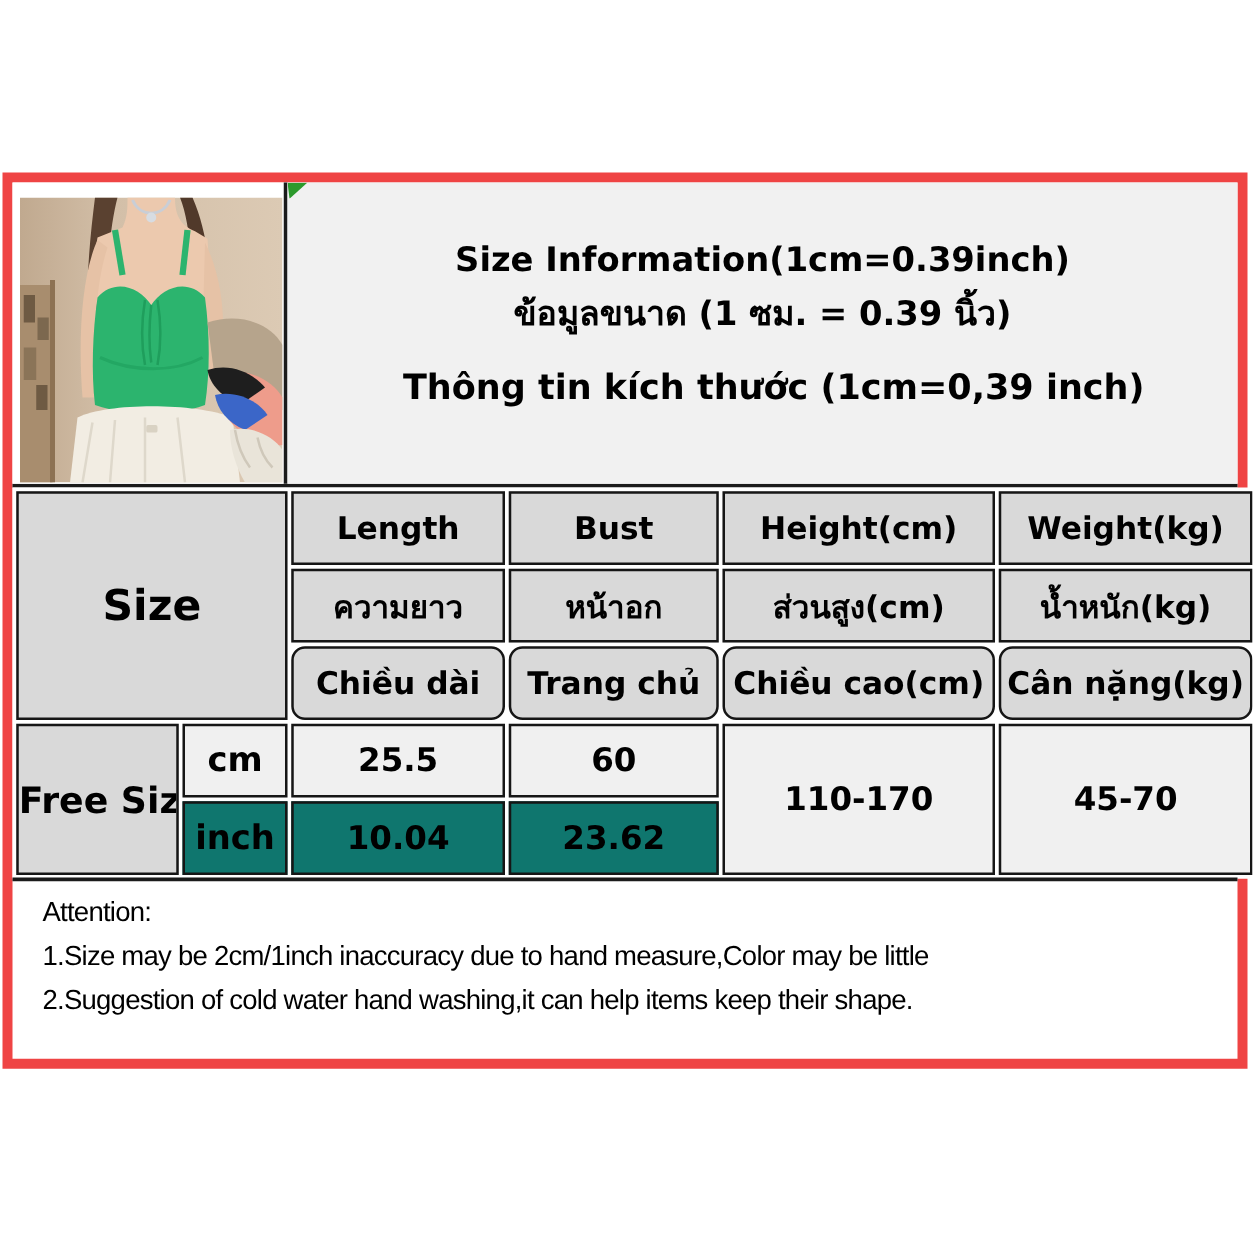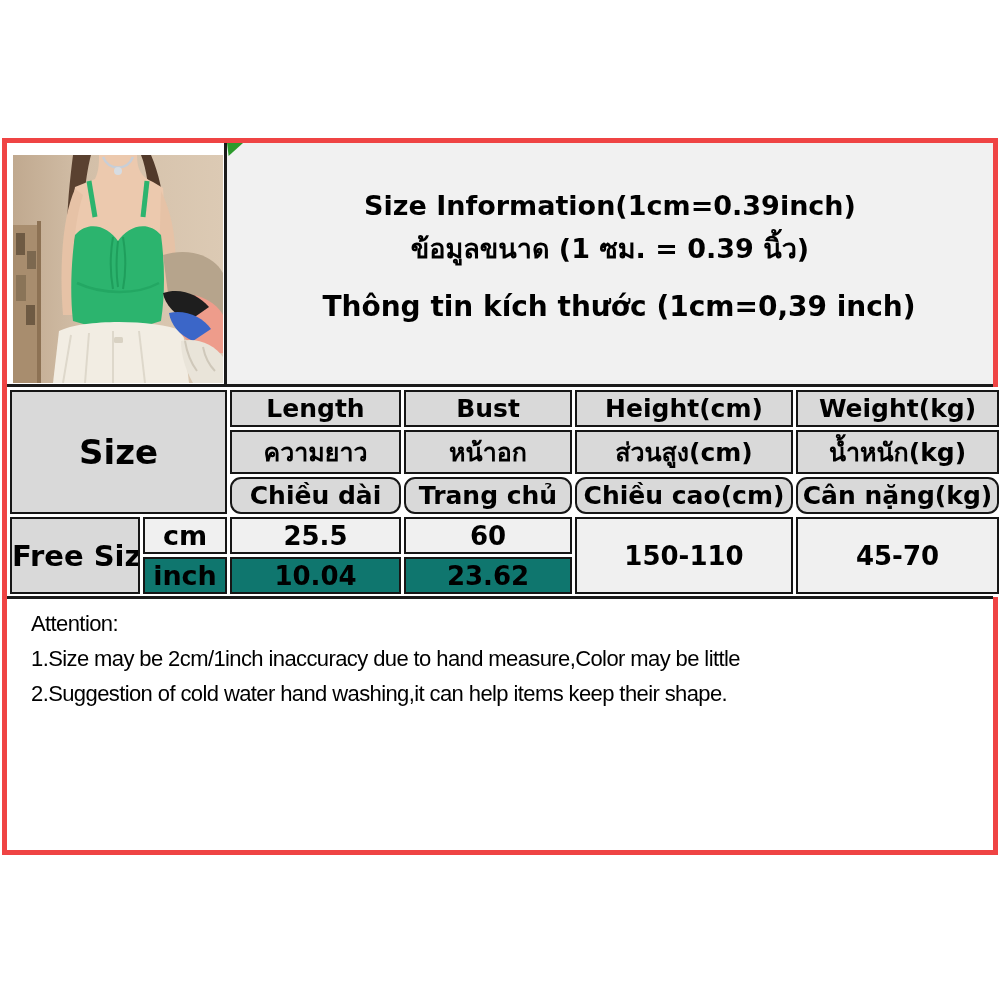--- a/index.html
+++ b/index.html
@@ -1,21 +1,21 @@
 <!DOCTYPE html>
 <html><head>
 <meta charset="utf-8">
 <style>
   * { margin:0; padding:0; box-sizing:border-box; }
   html,body { width:1002px; height:1002px; background:#ffffff; }
   body { font-family:"DejaVu Sans","Liberation Sans",sans-serif; color:#000; position:relative; }
 
   .content-box{
     position:absolute; left:2px; top:138px; width:996px; height:717px;
-    border:5px solid #ef4444; background:#fff;
+    border:8px solid #ef4444; background:#fff;
   }
 
   
   .top-section{ display:flex; height:244px; border-bottom:3px solid #1b1b1b; }
   .photo-cell{
     width:220px; flex:0 0 220px; background:#fff; border-right:3px solid #1b1b1b;
     padding:12px 2px 2px 6px; position:relative;
   }
   .photo-cell svg{ display:block; }
   .header-cell{
@@ -32,21 +32,21 @@
   .title-th{ font-size:27px; font-weight:bold; line-height:1.25; margin-bottom:24px; }
   .title-vi{ font-size:28px; font-weight:bold; line-height:1.25;margin-left:18px; }
 
   
   table.size-table{
     width:100%; table-layout:fixed;
     border-collapse:separate; border-spacing:3px;
     background:#fff; border-bottom:0;
   }
   .size-table td{
-    border:2px solid #161616; height:37px;
+    border:2px solid #161616; height:59px;
     text-align:center; vertical-align:middle;
     font-weight:bold; overflow:hidden; white-space:nowrap;
   }
   .bg-dark  { background:#d9d9d9; }
   .bg-light { background:#f0f0f0; }
   .bg-white { background:#0f766e; }
   .cell-size   { font-size:34px; }
   .cell-hdr    { font-size:25px; }
   .cell-hdr-vi { font-size:25px;border-radius:11px; }
   .cell-free   { font-size:29px; }
@@ -159,21 +159,21 @@
       <td class="bg-dark cell-hdr-vi">Chiều dài</td>
       <td class="bg-dark cell-hdr-vi">Trang chủ</td>
       <td class="bg-dark cell-hdr-vi">Chiều cao(cm)</td>
       <td class="bg-dark cell-hdr-vi">Cân nặng(kg)</td>
     </tr>
     <tr>
       <td class="bg-dark cell-free" rowspan="2">Free Size</td>
       <td class="bg-light cell-unit">cm</td>
       <td class="bg-light cell-val">25.5</td>
       <td class="bg-light cell-val">60</td>
-      <td class="bg-light cell-val" rowspan="2">150-110</td>
+      <td class="bg-light cell-val" rowspan="2">110-170</td>
       <td class="bg-light cell-val" rowspan="2">45-70</td>
     </tr>
     <tr>
       <td class="bg-white cell-unit">inch</td>
       <td class="bg-white cell-val">10.04</td>
       <td class="bg-white cell-val">23.62</td>
     </tr>
   </tbody>
     </table>
   <div class="table-underline"></div>

